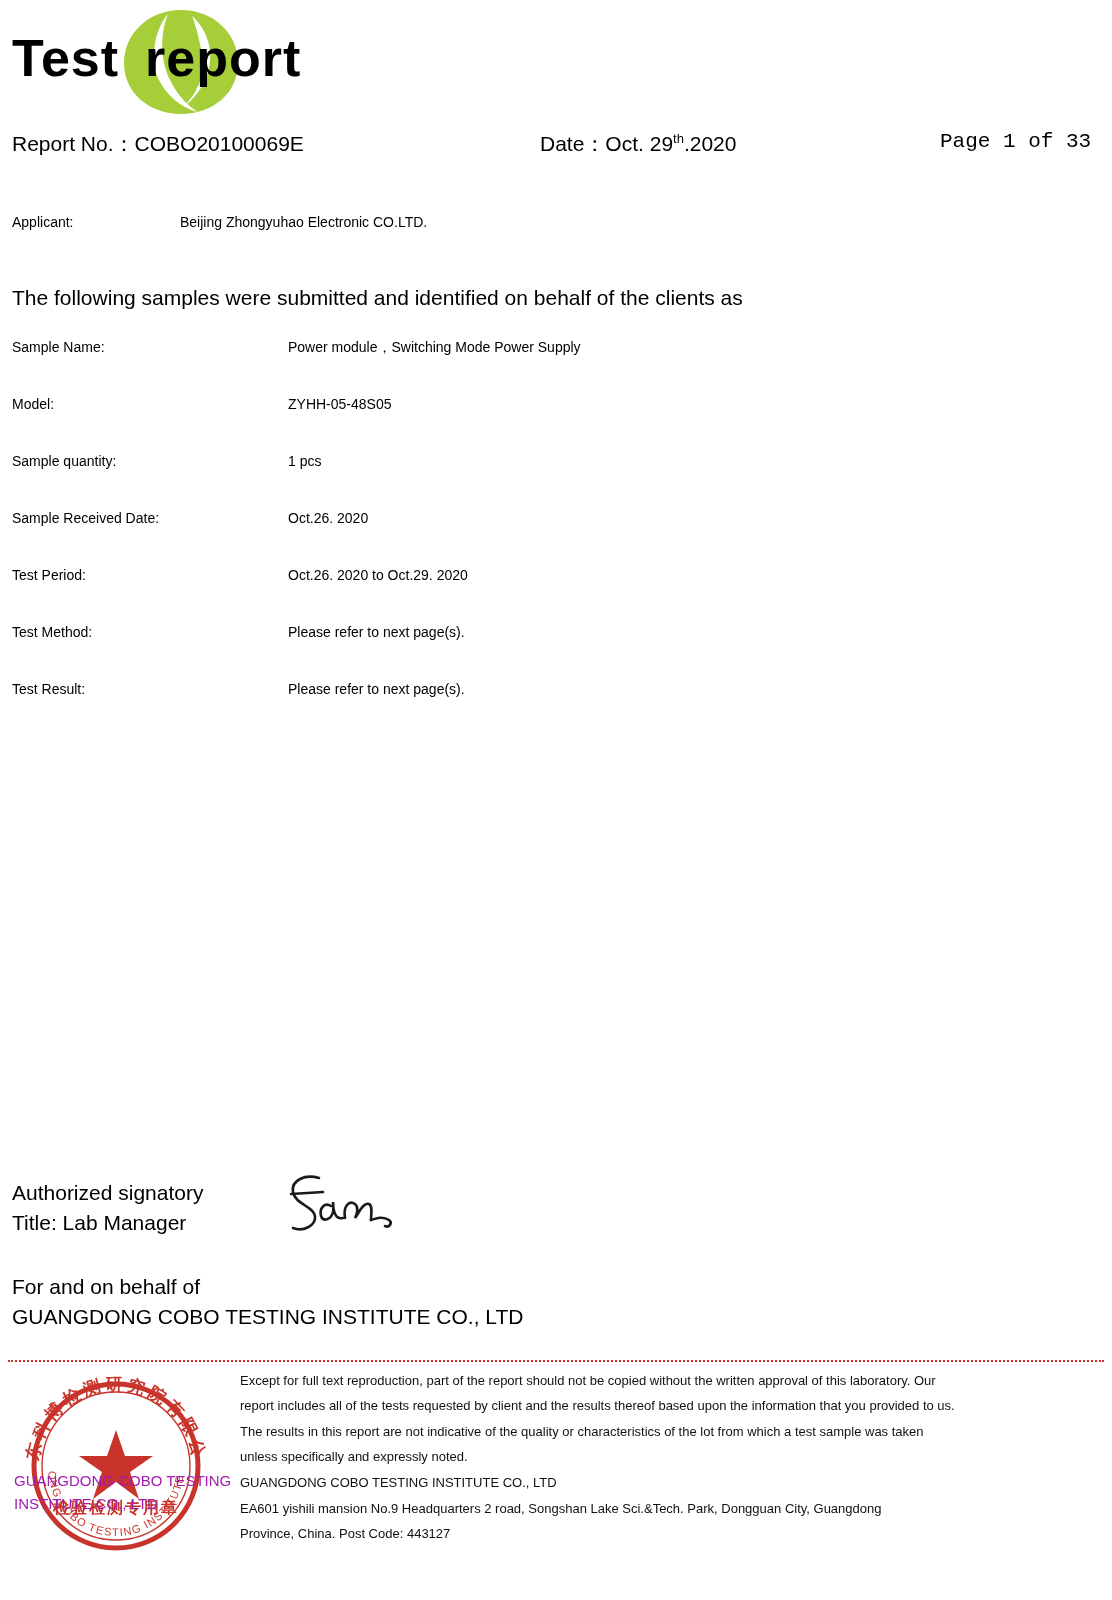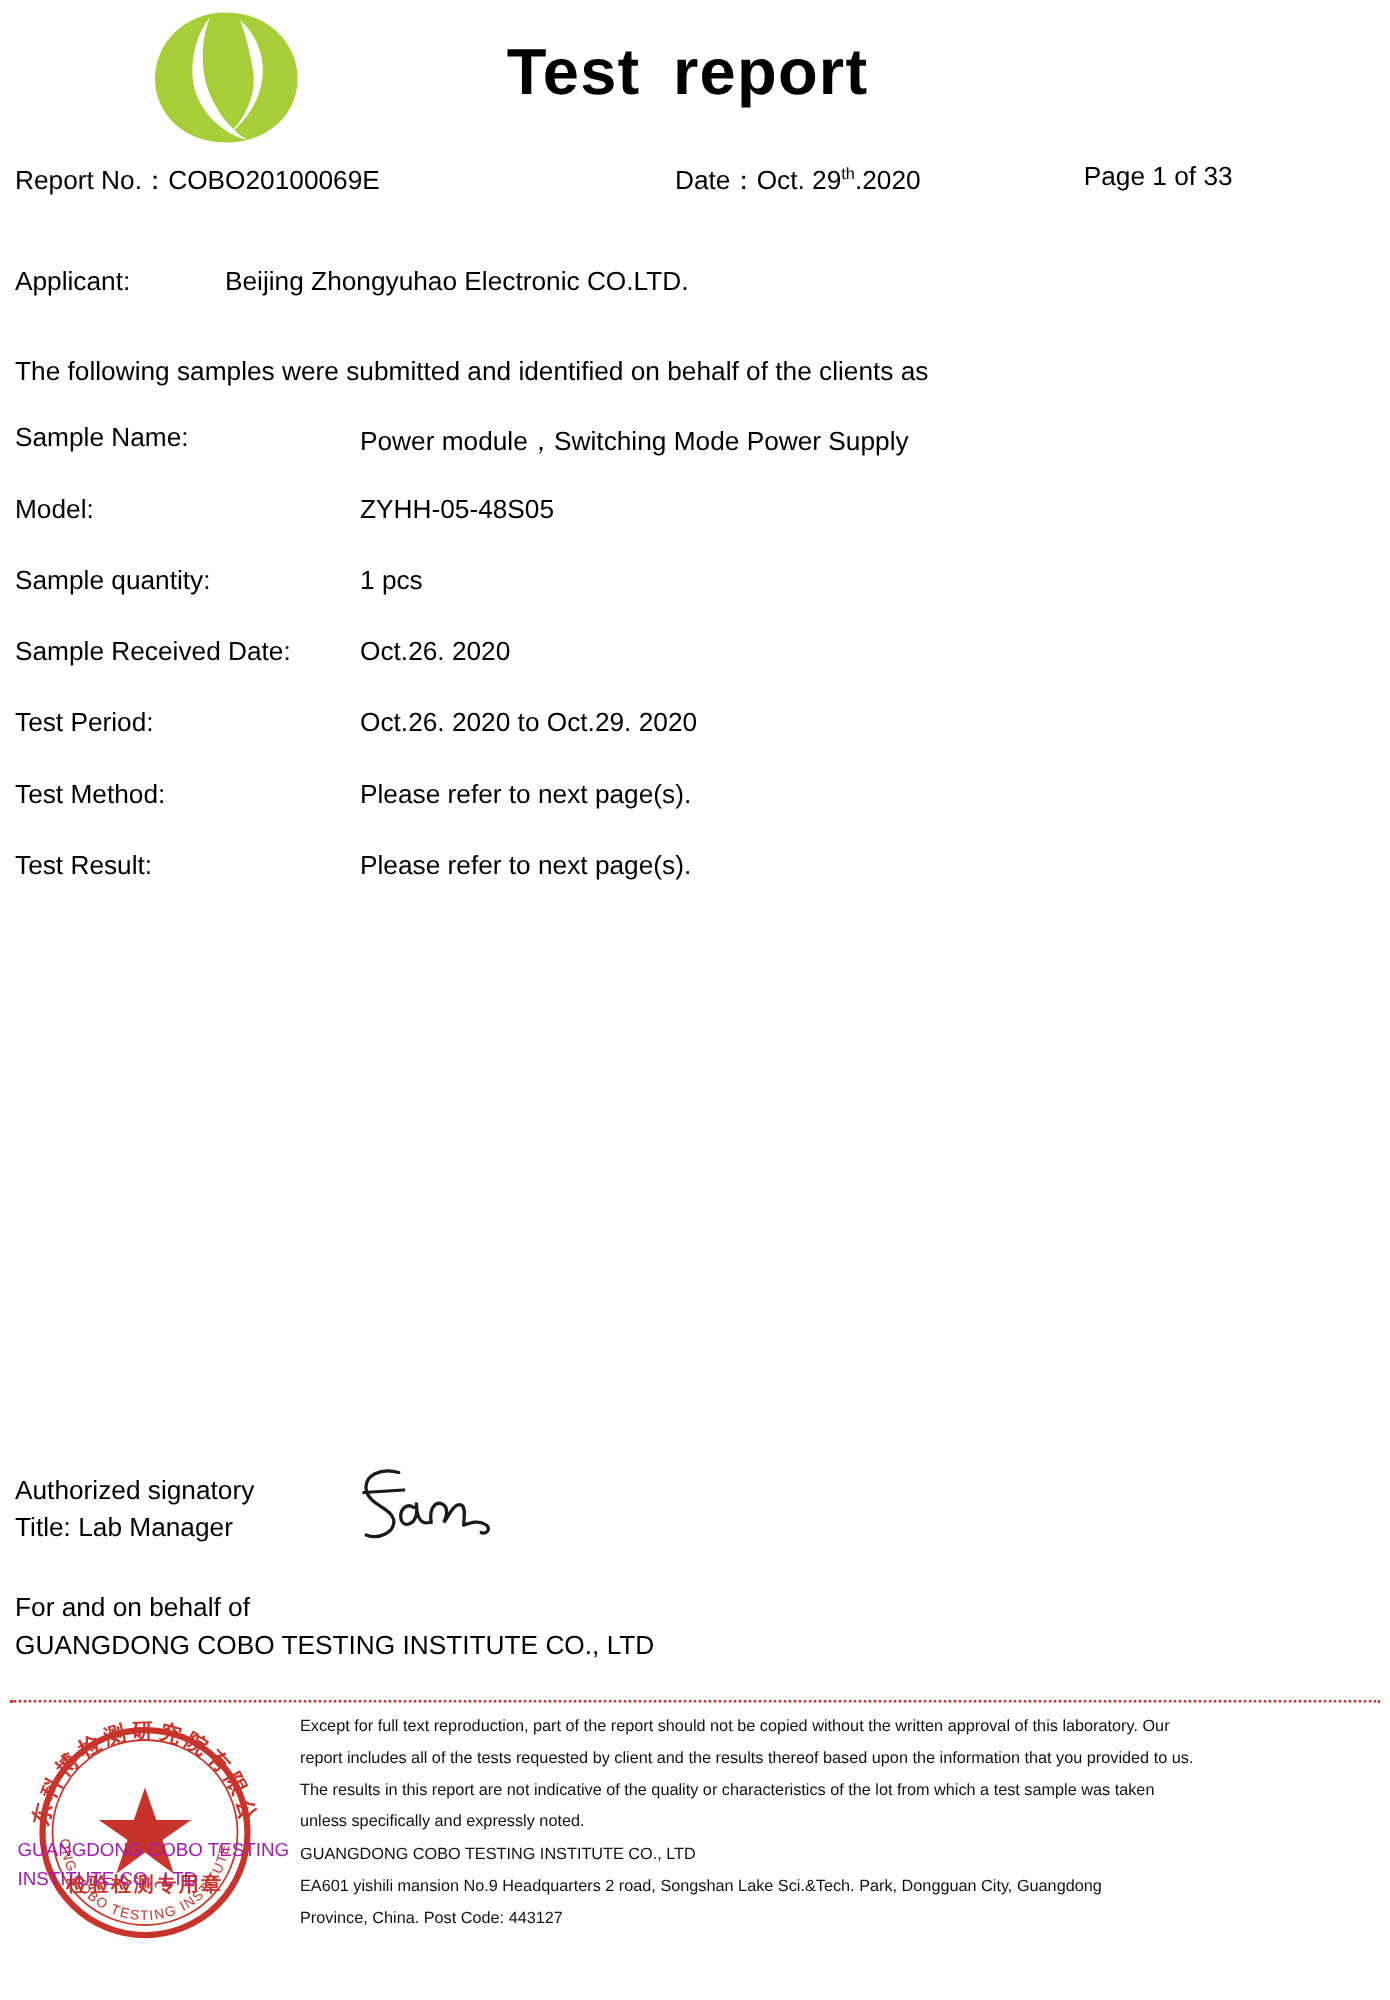--- a/index.html
+++ b/index.html
@@ -34,21 +34,21 @@
     top: 8px;
     width: 118px;
     height: 108px;
   }
   .logo svg { display: block; }
   .title {
     position: absolute;
     left: 0;
     right: 12px;
     top: 28px;
-    text-align: center;
+    text-align: left;
     font-size: 52px;
     font-weight: bold;
     letter-spacing: 1px;
   }
   .title .gap { display: inline-block; width: 26px; }
 
   
   .meta-row {
     position: relative;
     height: 40px;
@@ -60,29 +60,30 @@
     left: 0;
     top: 0;
   }
   .meta-date {
     position: absolute;
     left: 528px;
     top: 0;
   }
   .meta-page {
     position: absolute;
-    left: 855px;
-    top: 0;
+    left: 928px;
+    top: 0;
+    font-family: Liberation Mono, monospace;
   }
   sup { font-size: 0.62em; vertical-align: super; }
 
   
   .field-row {
     position: relative;
-    font-size: 21px;
+    font-size: 14px;
     margin-top: 24px;
     height: 28px;
   }
   .field-label {
     position: absolute;
     left: 0;
     top: 0;
     white-space: nowrap;
   }
   .field-value {

